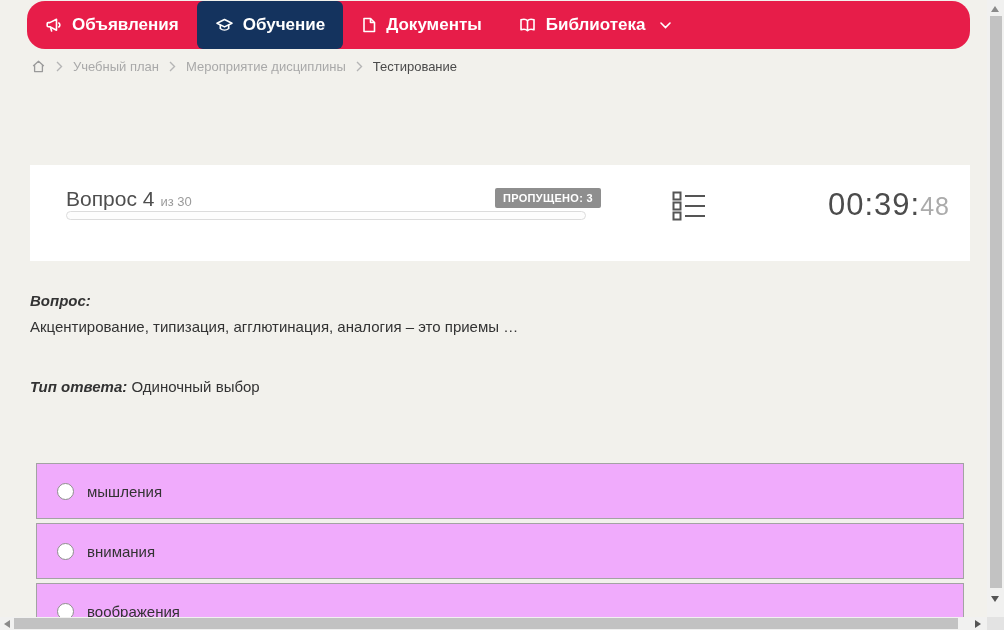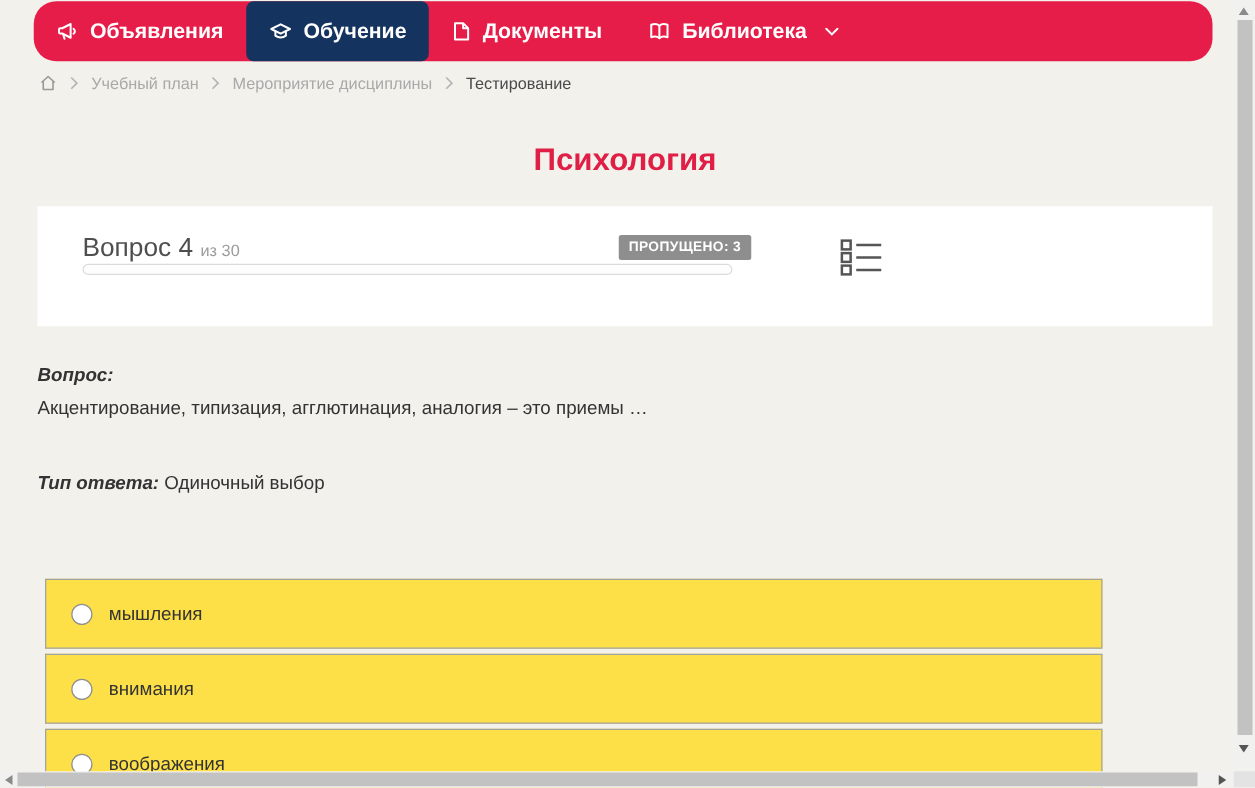--- a/index.html
+++ b/index.html
@@ -40,21 +40,21 @@
   .timer-s  { font-size:25px; color:#ababab; }
 
   
   .q-label { position:absolute; left:30px; top:292px; font-size:15px; font-weight:bold;
              font-style:italic; color:#333; }
   .q-text { position:absolute; left:30px; top:318px; width:900px; font-size:15px; color:#333; }
   .atype-line { position:absolute; left:30px; top:378px; font-size:15px; color:#333; }
   .atype-label { font-weight:bold; font-style:italic; }
 
   
-  .option { position:absolute; left:36px; width:846px; height:56px; background:#fde047;
+  .option { position:absolute; left:36px; width:928px; height:56px; background:#f0abfc;
             border:1px solid #a3a3a3; display:flex; align-items:center; padding-left:20px;
             cursor:pointer; }
   .option.o1 { top:463px; } .option.o2 { top:523px; } .option.o3 { top:583px; }
   .radio { width:17px; height:17px; border:1px solid #8f8f8f; border-radius:50%;
            background:#fff; flex:0 0 auto; }
   .opt-label { margin-left:13px; font-size:15px; color:#333; }
 
   
   .vscroll { position:absolute; right:0; top:0; width:17px; height:617px; background:#f1f1f0; z-index:10; }
   .vthumb { position:absolute; left:3px; top:16px; width:12px; height:572px; background:#c2c2c2; }
@@ -123,36 +123,38 @@
     </span>
     <span class="crumb">Мероприятие дисциплины</span>
     <span class="crumb-sep">
       <svg width="7" height="11" viewBox="0 0 7 11">
           <path d="M1 1 l4.5 4.5 L1 10" fill="none" stroke="#b5b5b5" stroke-width="1.4"></path>
         </svg>
     </span>
     <span class="crumb current">Тестирование</span>
   </div>
 
-  <div class="page-title">Психология</div>
 
   <div class="qcard">
     <div class="q-number">
       <span>Вопрос 4</span><span class="q-of">из 30</span>
     </div>
     <div class="skip-badge">ПРОПУЩЕНО: 3</div>
     <div class="q-progress"></div>
     <svg class="qlist-icon" width="34" height="32" viewBox="0 0 34 32">
       <rect x="1.5" y="2.5" width="7" height="7" fill="none" stroke="#555" stroke-width="2"></rect>
       <line x1="13" y1="6" x2="33" y2="6" stroke="#555" stroke-width="2"></line>
       <rect x="1.5" y="12.5" width="7" height="7" fill="none" stroke="#555" stroke-width="2"></rect>
       <line x1="13" y1="16" x2="33" y2="16" stroke="#555" stroke-width="2"></line>
       <rect x="1.5" y="22.5" width="7" height="7" fill="none" stroke="#555" stroke-width="2"></rect>
       <line x1="13" y1="26" x2="33" y2="26" stroke="#555" stroke-width="2"></line>
     </svg>
+    <div class="timer">
+      <span class="timer-hm">00:39:</span><span class="timer-s">48</span>
+    </div>
   </div>
 
   <div class="q-label">Вопрос:</div>
   <div class="q-text">Акцентирование, типизация, агглютинация, аналогия – это приемы …</div>
   <div class="atype-line">
     <span class="atype-label">Тип ответа:</span>
     <span>Одиночный выбор</span>
   </div>
 
   <div class="option o1">

